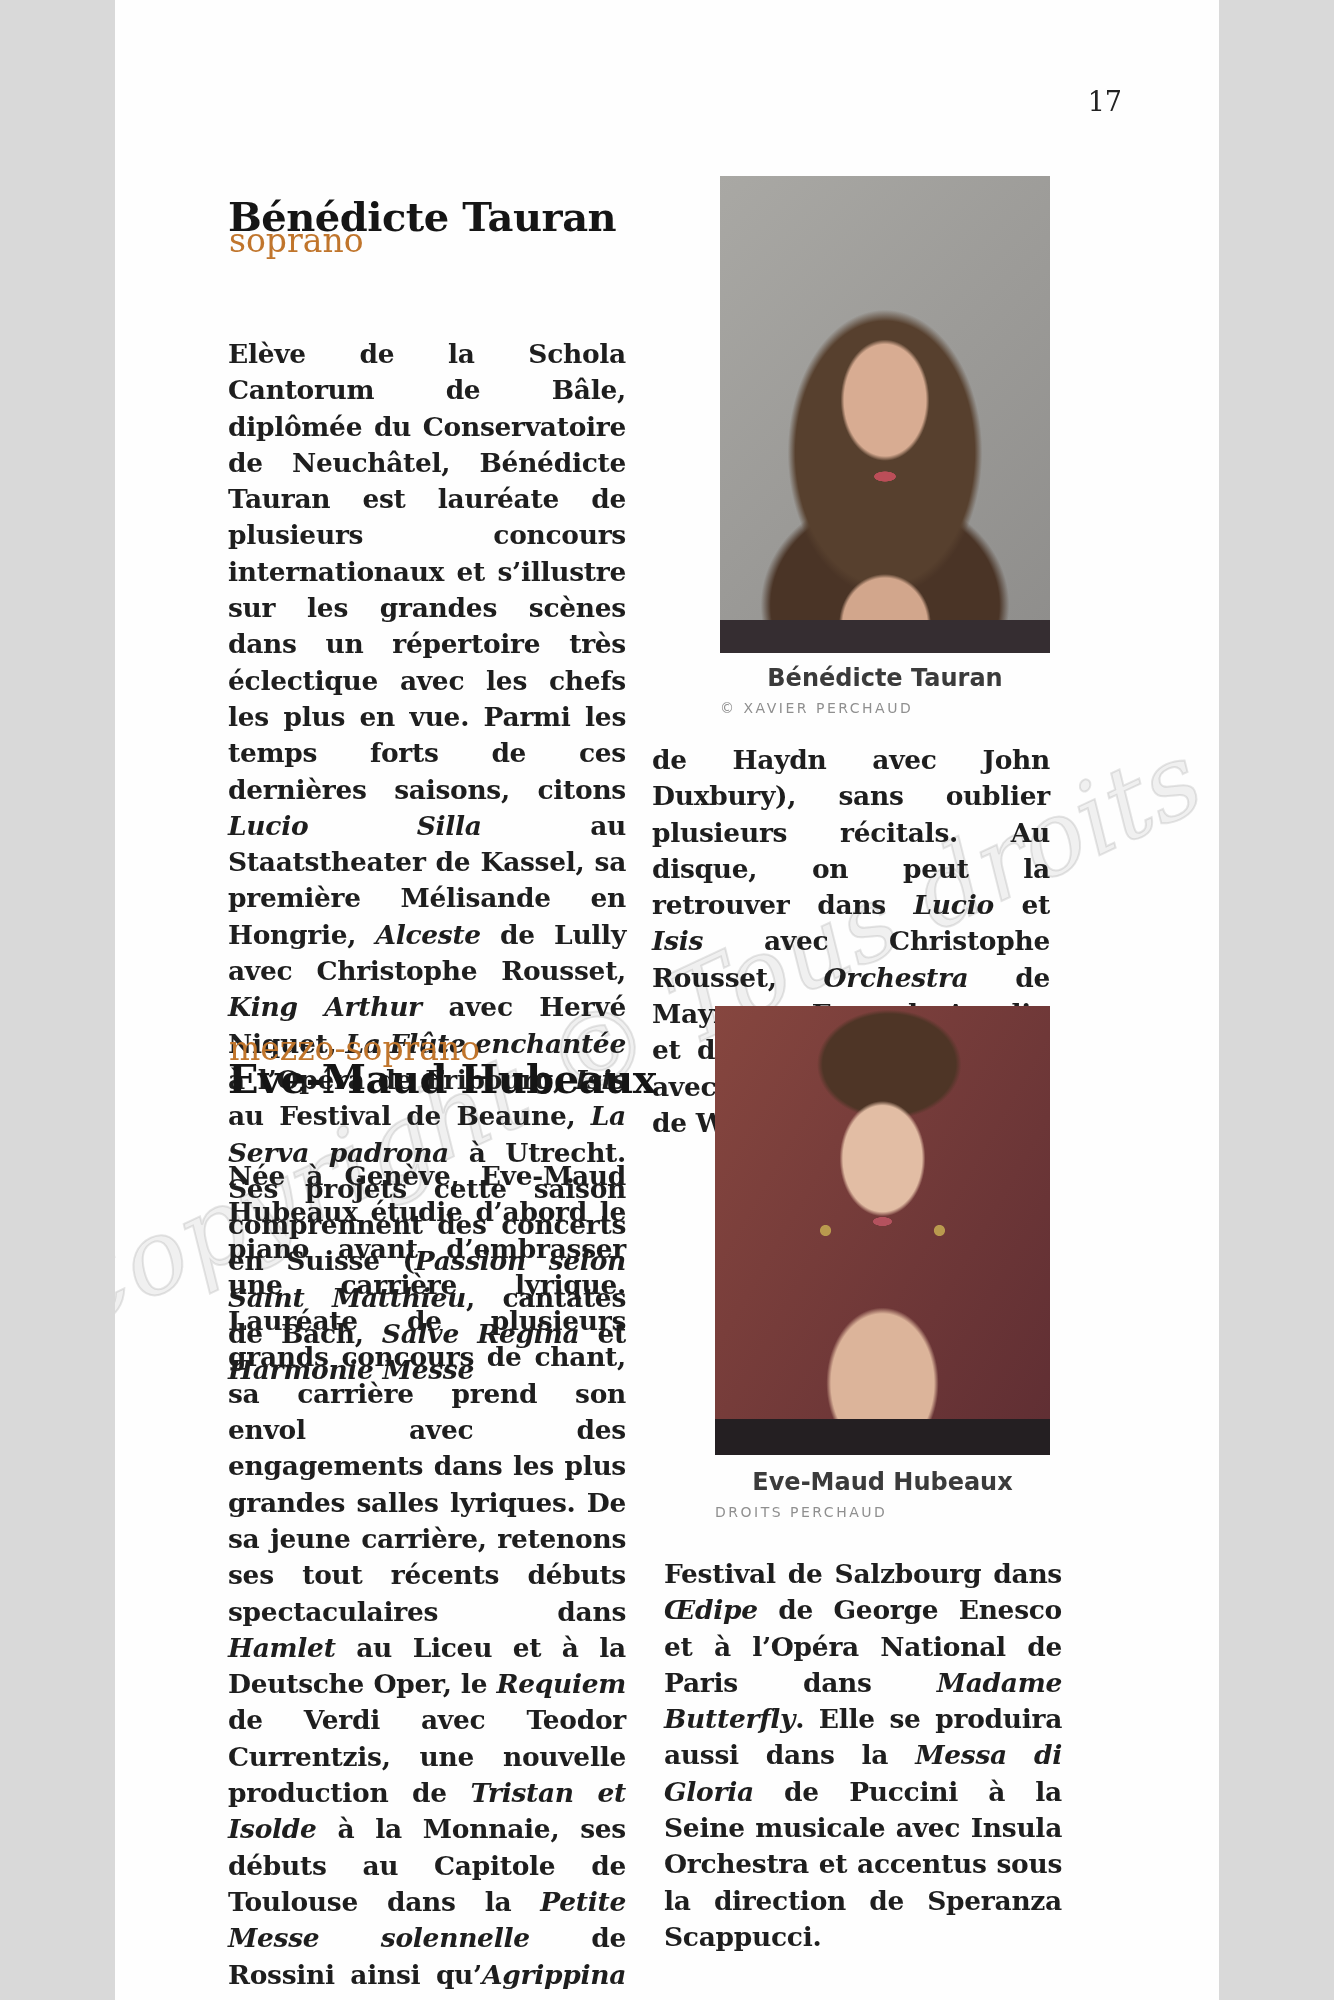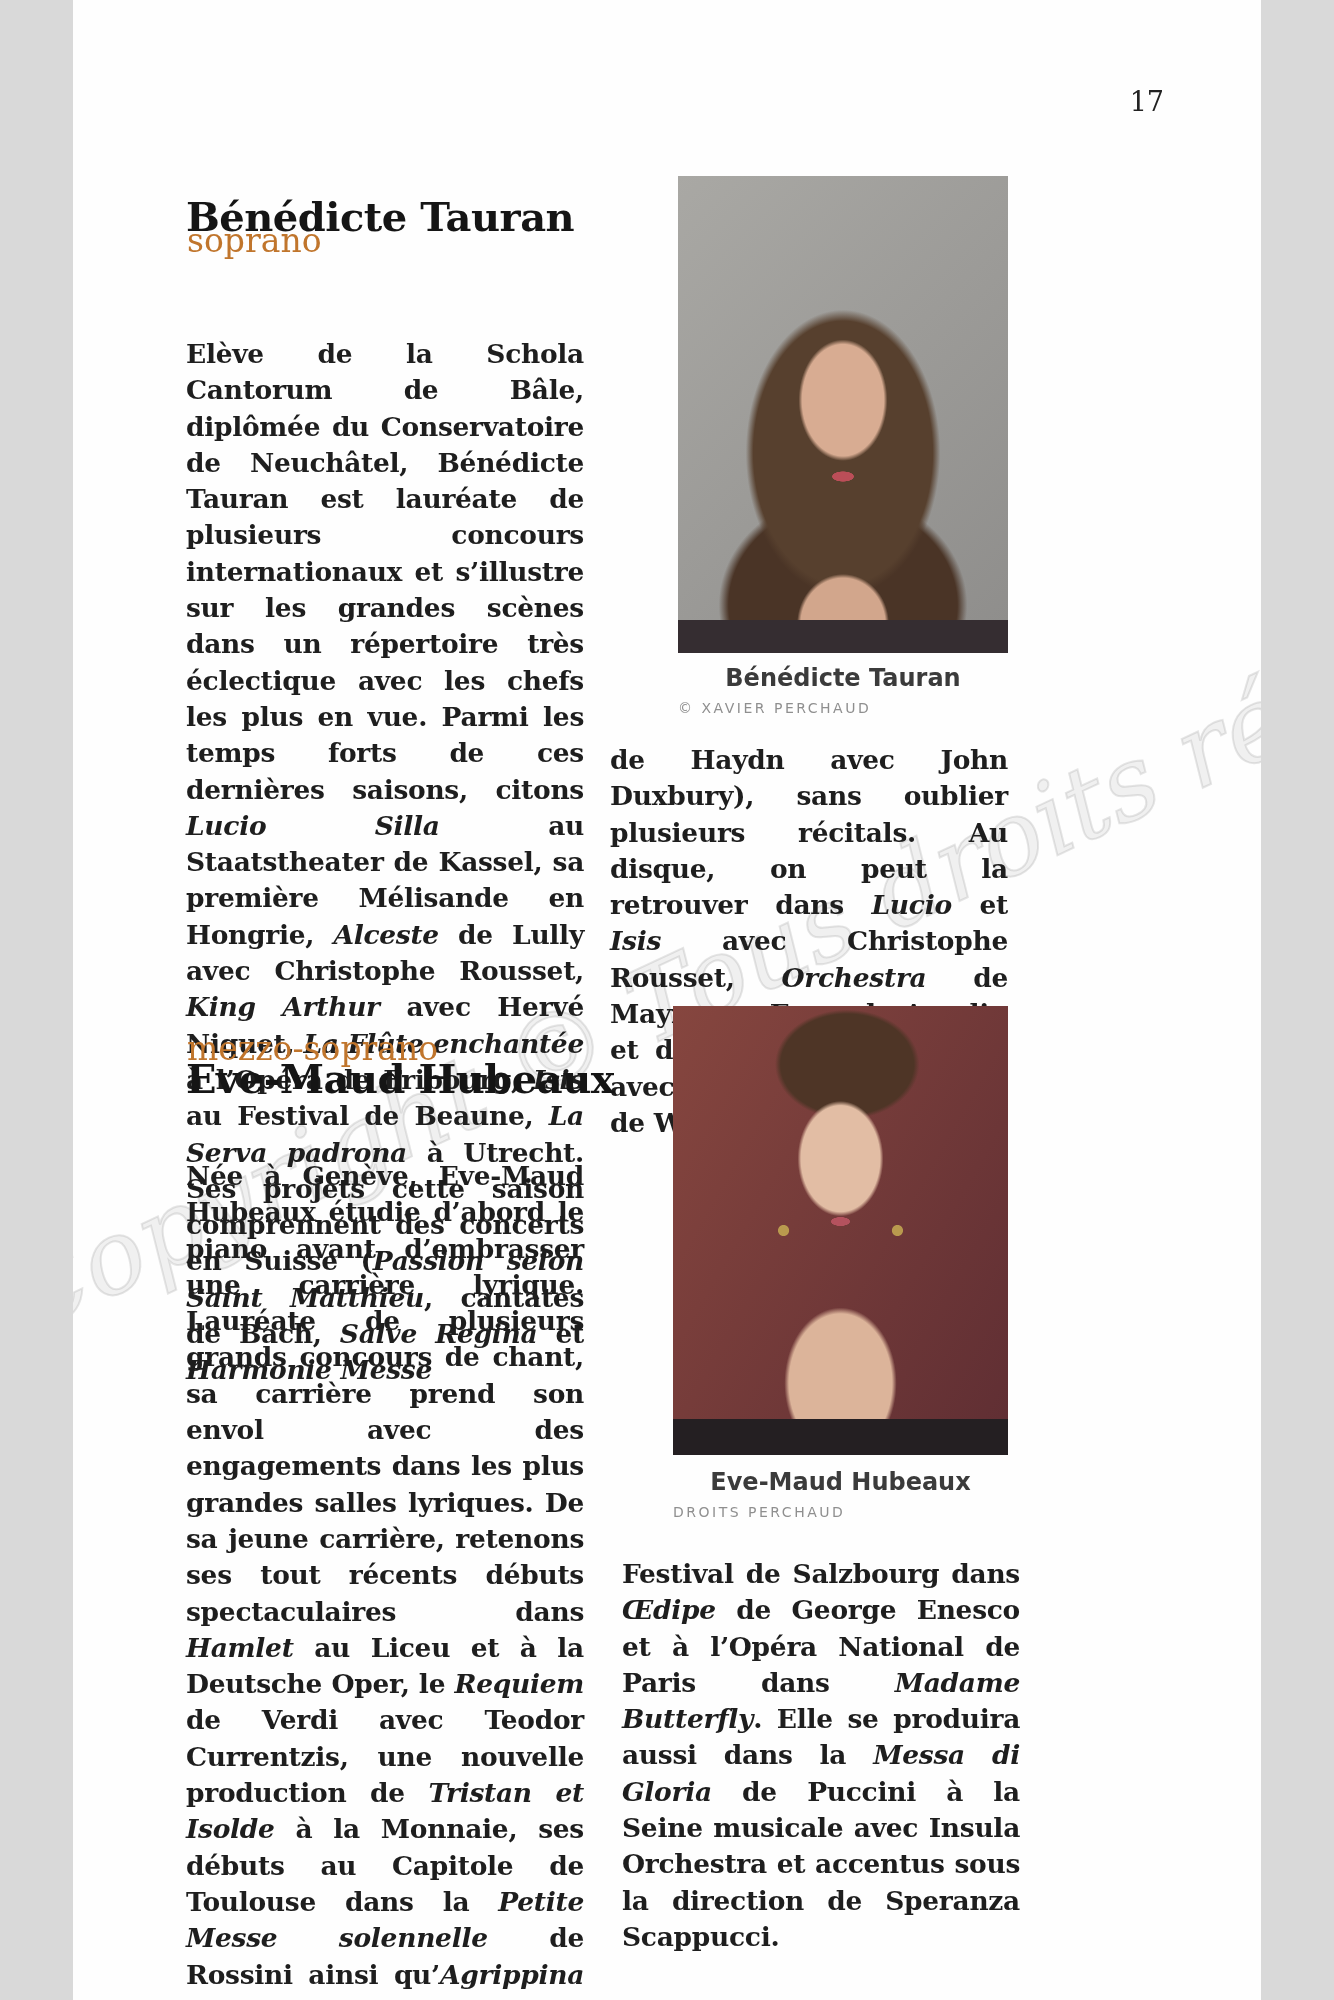--- a/index.html
+++ b/index.html
@@ -1,18 +1,18 @@
 <!DOCTYPE html>
 <html lang="fr"><head>
 <meta charset="utf-8">
 <style>
   html,body{margin:0;padding:0;background:#d9d9d9;}
   .page{
     position:relative;
-    width:1188px;height:2000px;
+    width:1104px;height:2000px;
     margin:0 auto;
     background:#fefefe;
     overflow:hidden;
     font-family:"DejaVu Serif", serif;
     color:#1f1f1f;
   }
   .page-number{
     position:absolute;top:86px;right:97px;
     font-size:27px;color:#222;
   }

